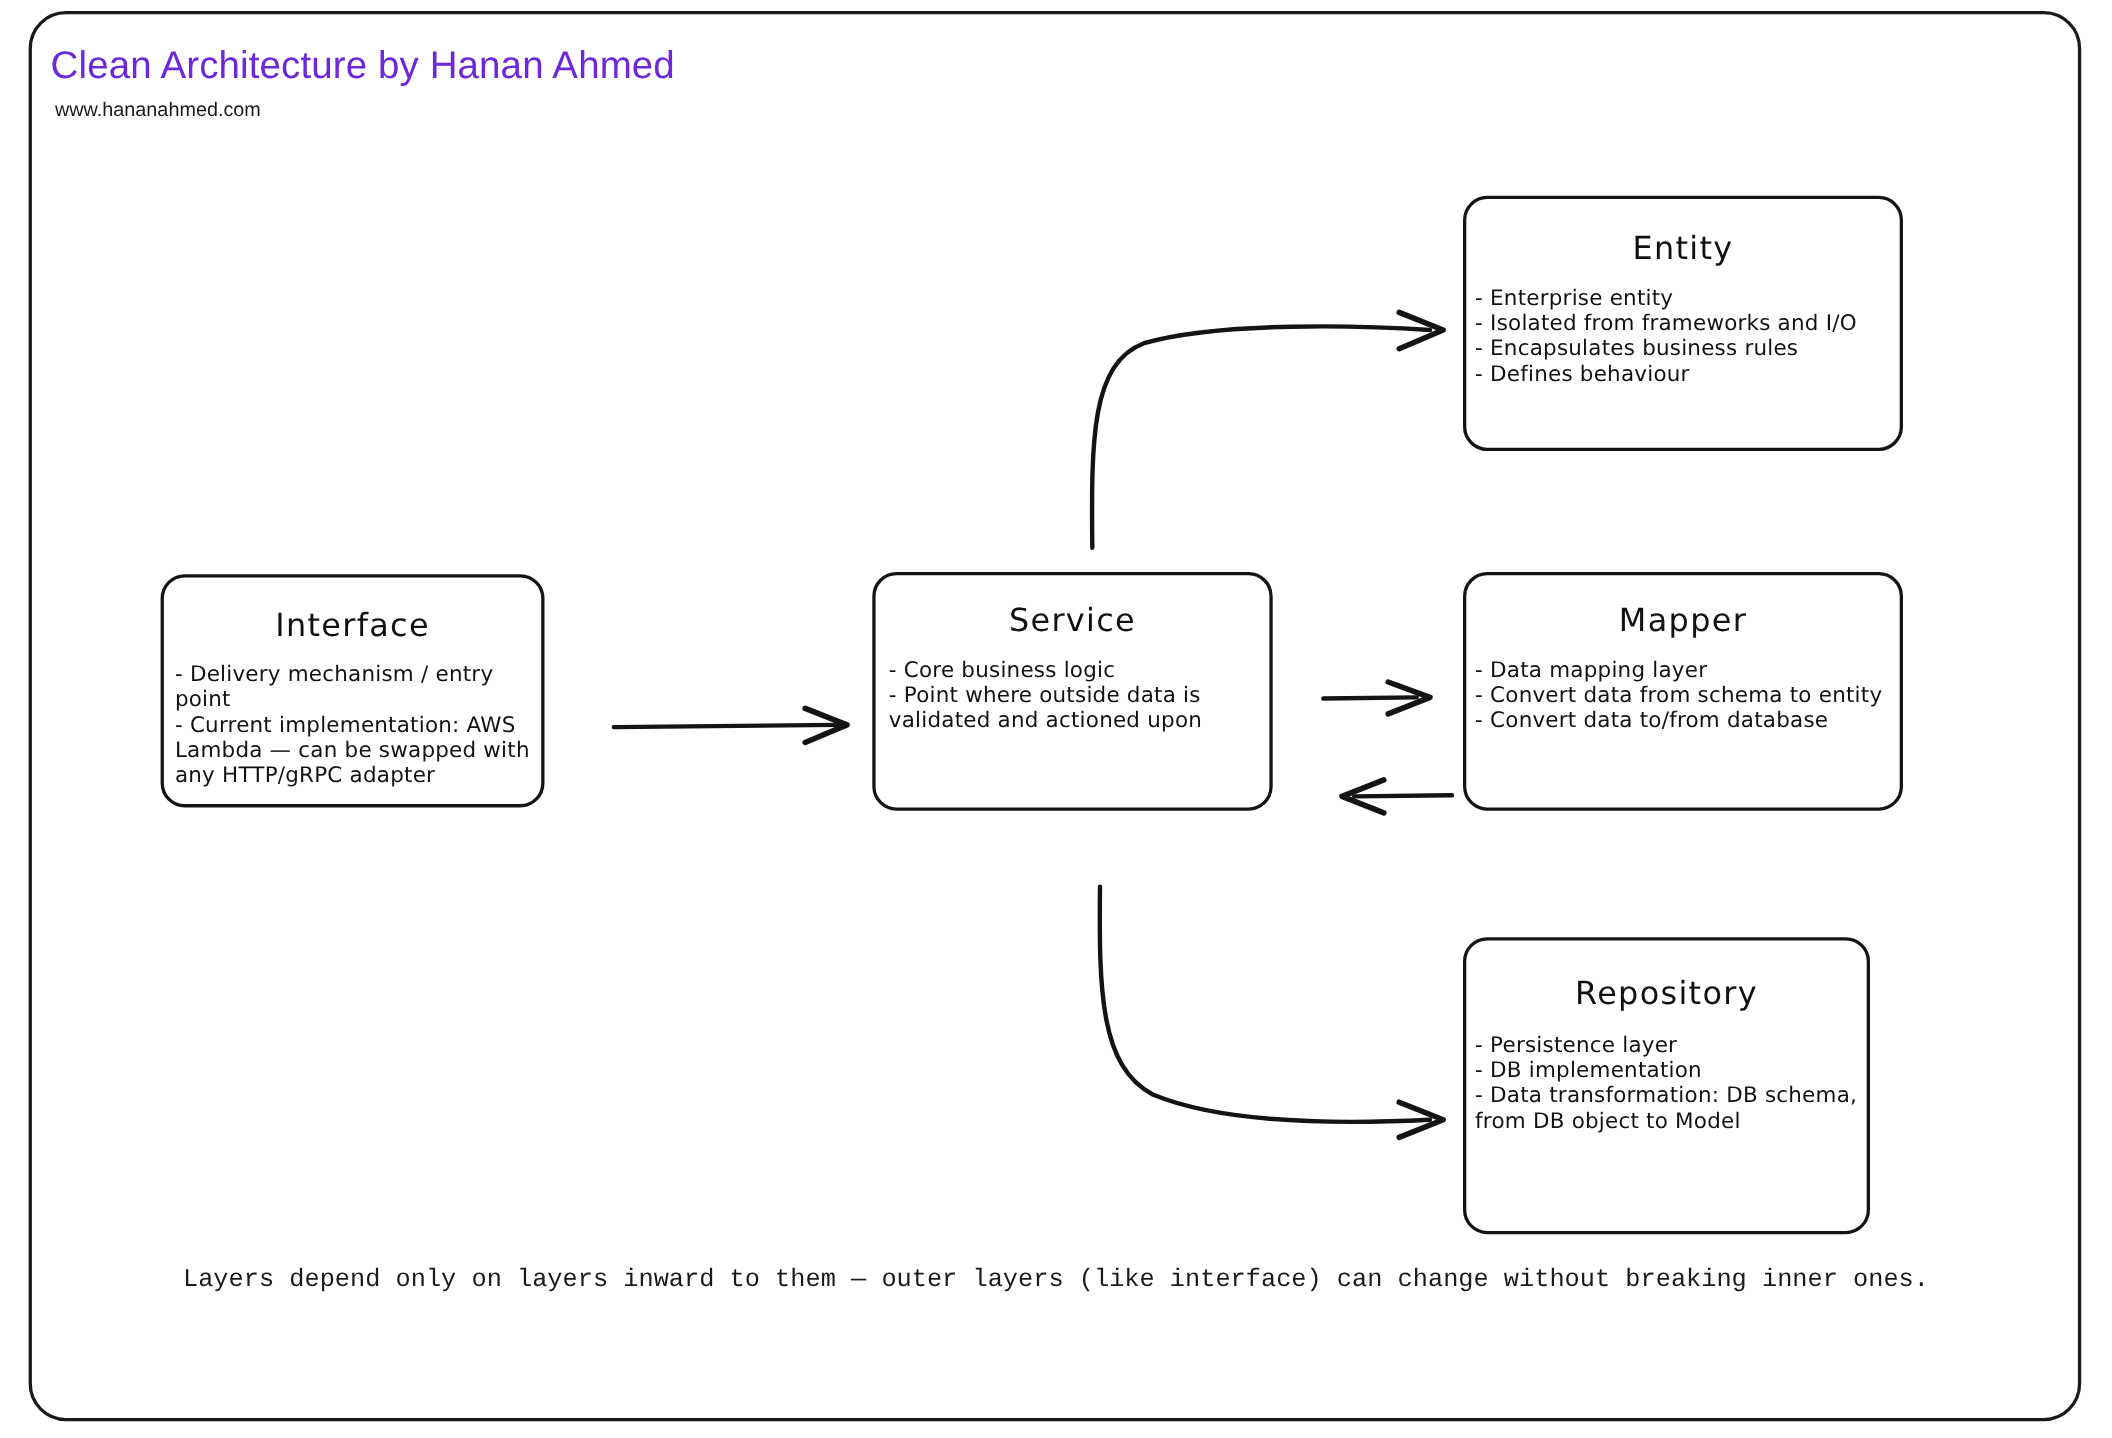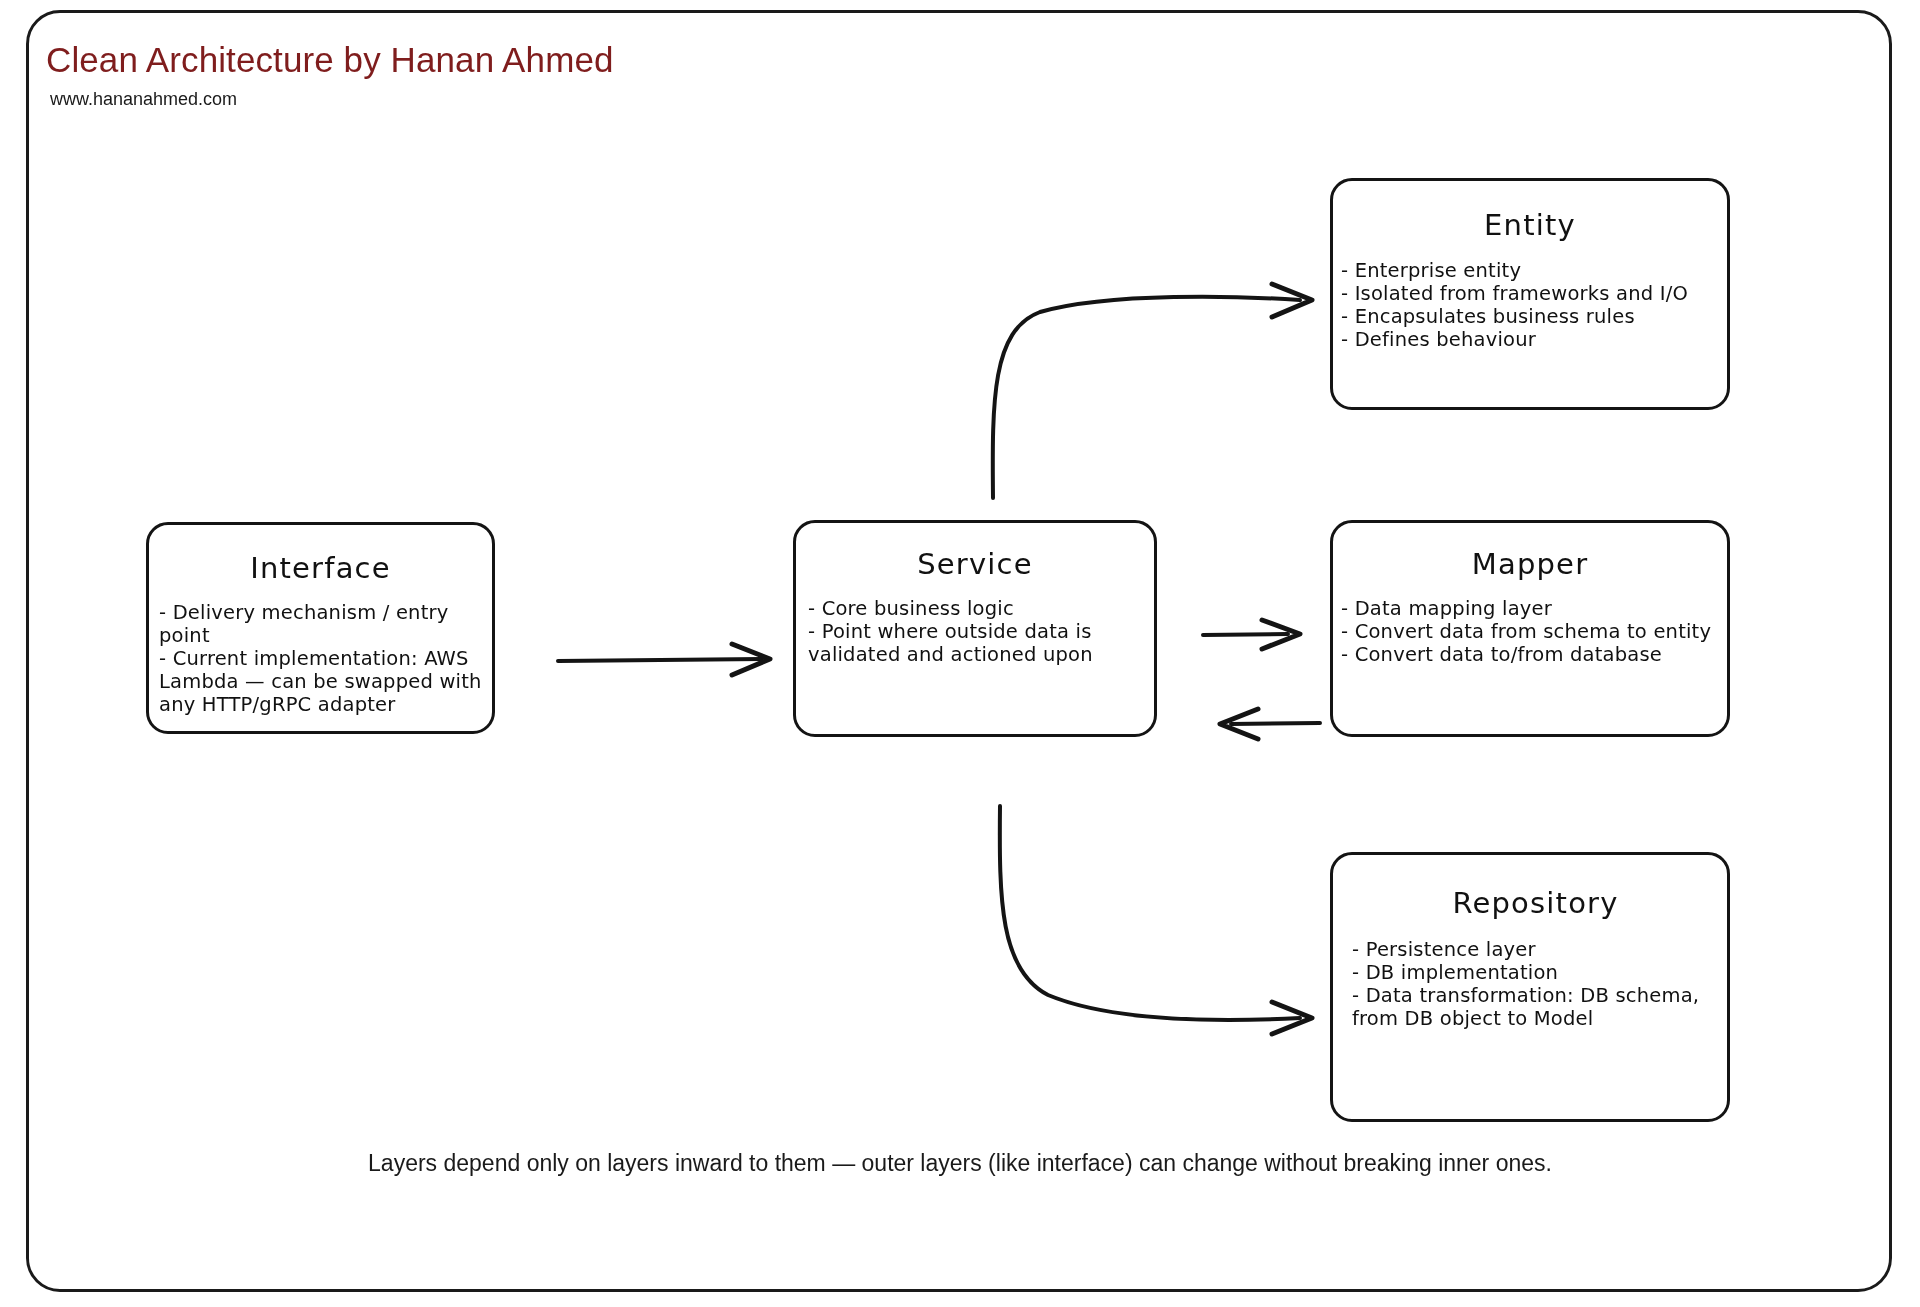--- a/index.html
+++ b/index.html
@@ -31,21 +31,21 @@
   }
 
   
   .doc-title {
     position: absolute;
     left: 46px;
     top: 40px;
     font-family: "Liberation Sans", sans-serif;
     font-size: 35px;
     font-weight: 400;
-    color: #7f1d1d;
+    color: #6d28d9;
     letter-spacing: 0.1px;
     white-space: nowrap;
   }
   .doc-subtitle {
     position: absolute;
     left: 50px;
     top: 89px;
     font-family: "Liberation Sans", sans-serif;
     font-size: 18px;
     font-weight: 400;
@@ -53,21 +53,21 @@
     white-space: nowrap;
   }
 
   
   .footer-note {
     position: absolute;
     left: 0;
     top: 1150px;
     width: 1920px;
     text-align: center;
-    font-family: Liberation Sans, sans-serif;
+    font-family: Liberation Mono, monospace;
     font-size: 23px;
     color: #1a1a1a;
     white-space: nowrap;
   }
 
   
   .node {
     position: absolute;
     box-sizing: border-box;
     border: 3px solid #141414;
@@ -108,21 +108,21 @@
   #node-service .node-body  { margin: 16px 0 0 12px; }
 
   #node-entity    { left: 1330px; top: 178px;  width: 400px; height: 232px; }
   #node-entity .node-title { margin-top: 27px; }
   #node-entity .node-body  { margin: 17px 0 0 8px; }
 
   #node-mapper    { left: 1330px; top: 520px;  width: 400px; height: 217px; }
   #node-mapper .node-title { margin-top: 24px; }
   #node-mapper .node-body  { margin: 16px 0 0 8px; }
 
-  #node-repository{ left: 1330px; top: 852px;  width: 400px; height: 270px; padding-left: 11px; }
+  #node-repository{ left: 1330px; top: 852px;  width: 370px; height: 270px; }
   #node-repository .node-title { margin-top: 31px; }
   #node-repository .node-body  { margin: 18px 0 0 8px; }
 
   
   #connectors {
     position: absolute;
     left: 0;
     top: 0;
     width: 1920px;
     height: 1307px;

